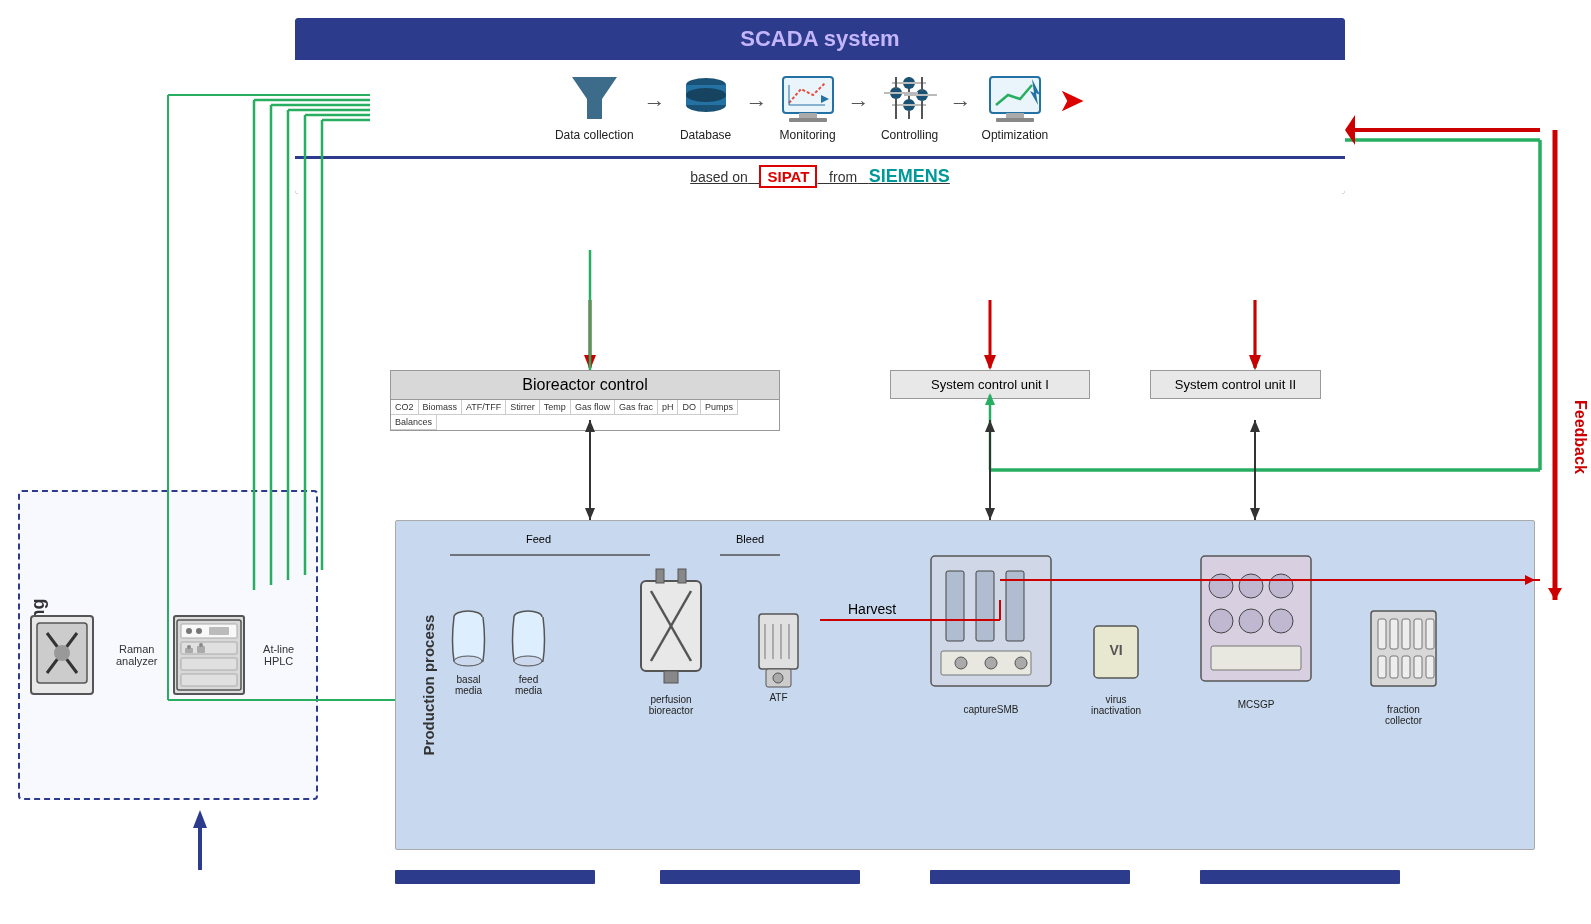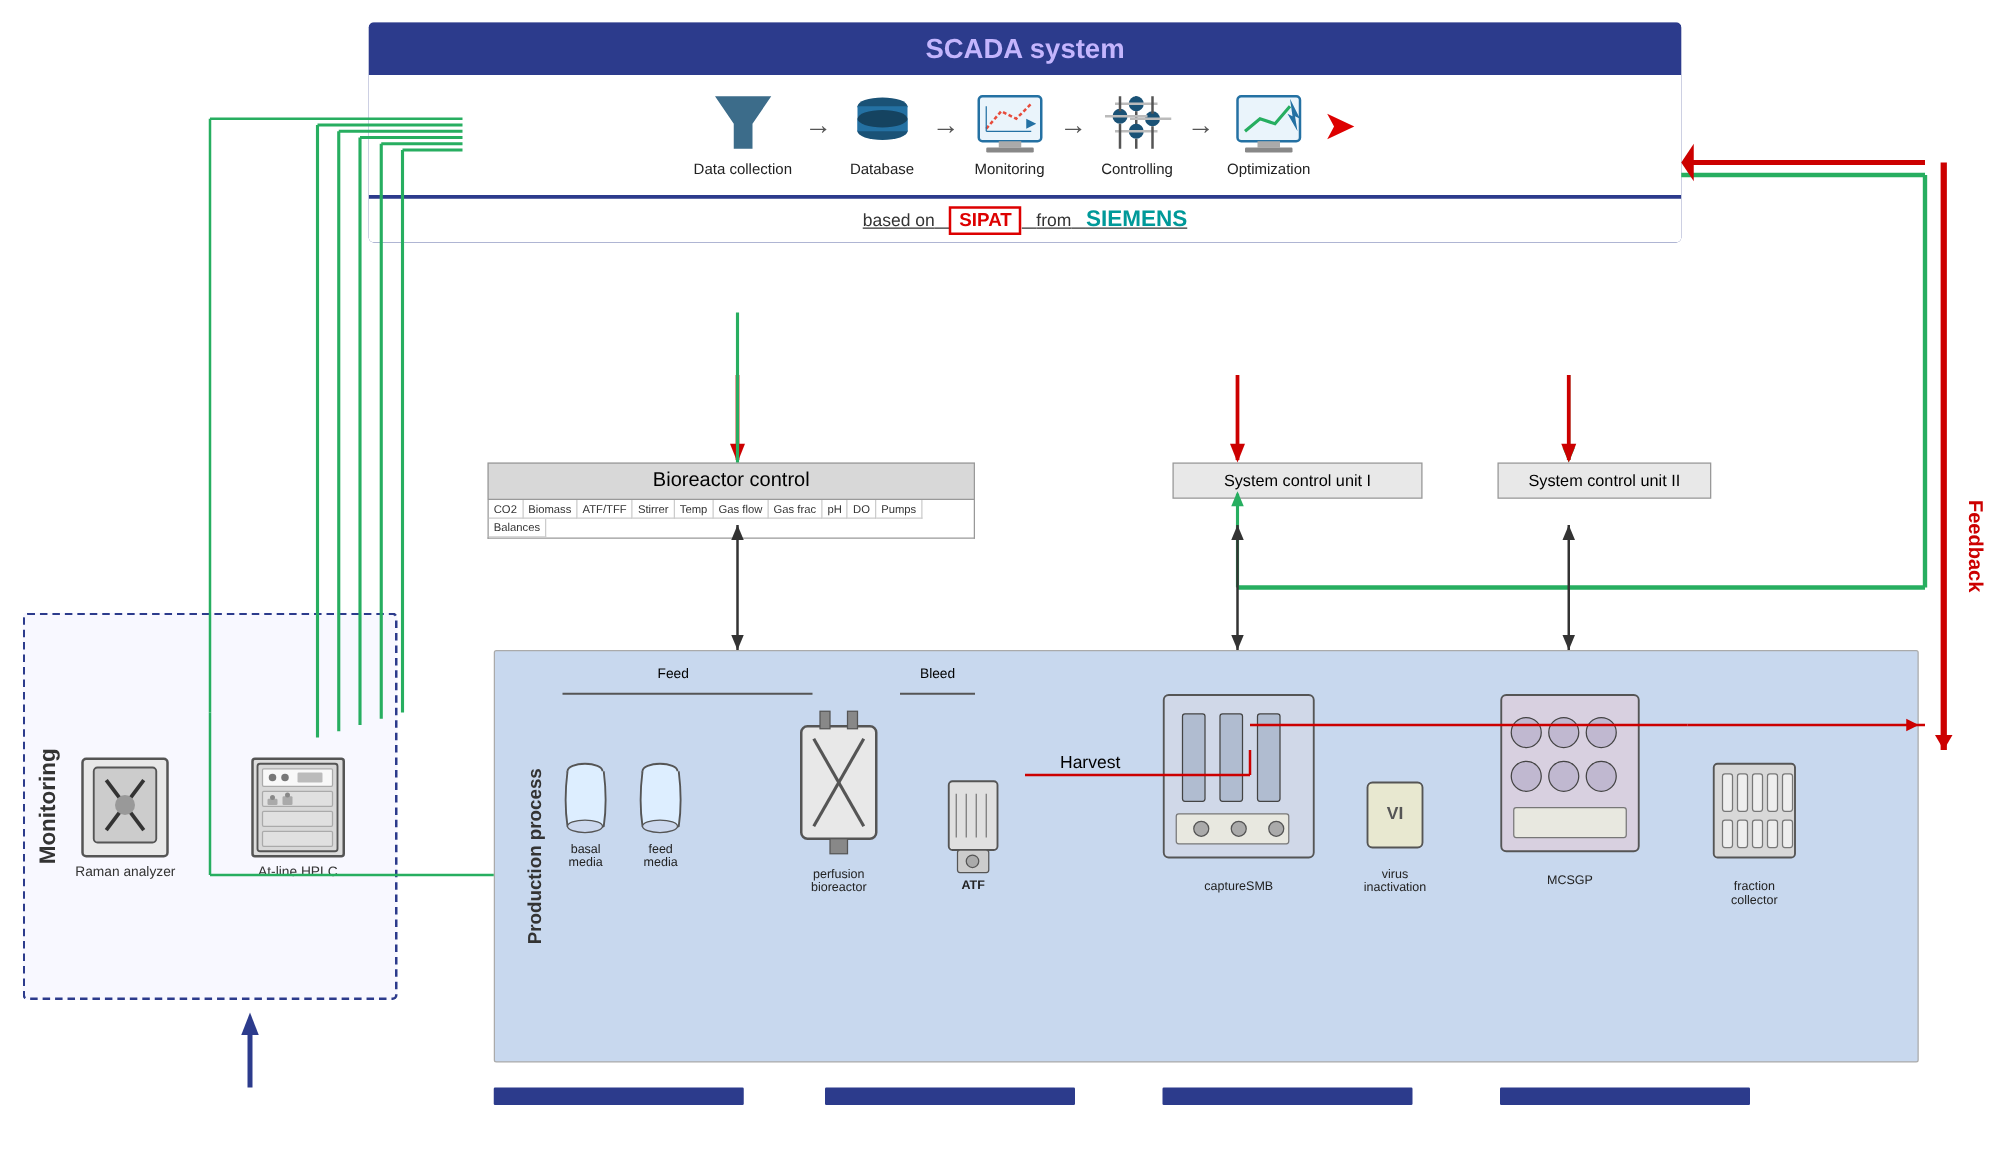--- a/index.html
+++ b/index.html
@@ -114,21 +114,21 @@
     .monitoring-content {
       display: flex;
       flex-direction: row;
       align-items: center;
       justify-content: space-around;
       padding: 30px 10px 10px;
       height: 100%;
     }
     .instrument-box {
       display: flex;
-      flex-direction: column;
+      flex-direction: row;
       align-items: center;
       gap: 6px;
     }
     .instrument-icon {
       width: 70px;
       height: 80px;
       border: 2px solid #555;
       border-radius: 4px;
       background: #e8e8e8;
       display: flex;
@@ -144,21 +144,20 @@
     }
 
     
     .control-unit-box {
       position: absolute;
       background: #e8e8e8;
       border: 1px solid #999;
       padding: 6px 14px;
       font-size: 13px;
       text-align: center;
-      margin-left: 48px;
     }
 
     
     .bioreactor-control {
       position: absolute;
       top: 370px;
       left: 390px;
       width: 390px;
     }
     .bioreactor-control-title {
@@ -433,21 +432,21 @@
       <line x1="65" y1="30" x2="25" y2="100" stroke="#555" stroke-width="2.5"></line>
 
       <rect x="30" y="8" width="8" height="14" fill="#888" stroke="#555" stroke-width="1"></rect>
       <rect x="52" y="8" width="8" height="14" fill="#888" stroke="#555" stroke-width="1"></rect>
 
       <rect x="38" y="110" width="14" height="12" fill="#888" stroke="#555" stroke-width="1"></rect>
     </svg>
     <div class="equip-label">perfusion<br>bioreactor</div>
   </div>
 
-  <div class="equip-item" style="left:355px;top:99px;font-weight:bold;">
+  <div class="equip-item" style="left:355px;top:88px;">
     <svg width="55" height="80" viewBox="0 0 55 80">
       <rect x="8" y="5" width="39" height="55" rx="3" fill="#e0e0e0" stroke="#555" stroke-width="1.5"></rect>
       <line x1="14" y1="15" x2="14" y2="50" stroke="#777" stroke-width="1"></line>
       <line x1="22" y1="15" x2="22" y2="50" stroke="#777" stroke-width="1"></line>
       <line x1="30" y1="15" x2="30" y2="50" stroke="#777" stroke-width="1"></line>
       <line x1="38" y1="15" x2="38" y2="50" stroke="#777" stroke-width="1"></line>
       <rect x="15" y="60" width="25" height="18" rx="2" fill="#ccc" stroke="#555" stroke-width="1"></rect>
       <circle cx="27" cy="69" r="5" fill="#aaa" stroke="#555" stroke-width="1"></circle>
     </svg>
     <div class="equip-label">ATF</div>

